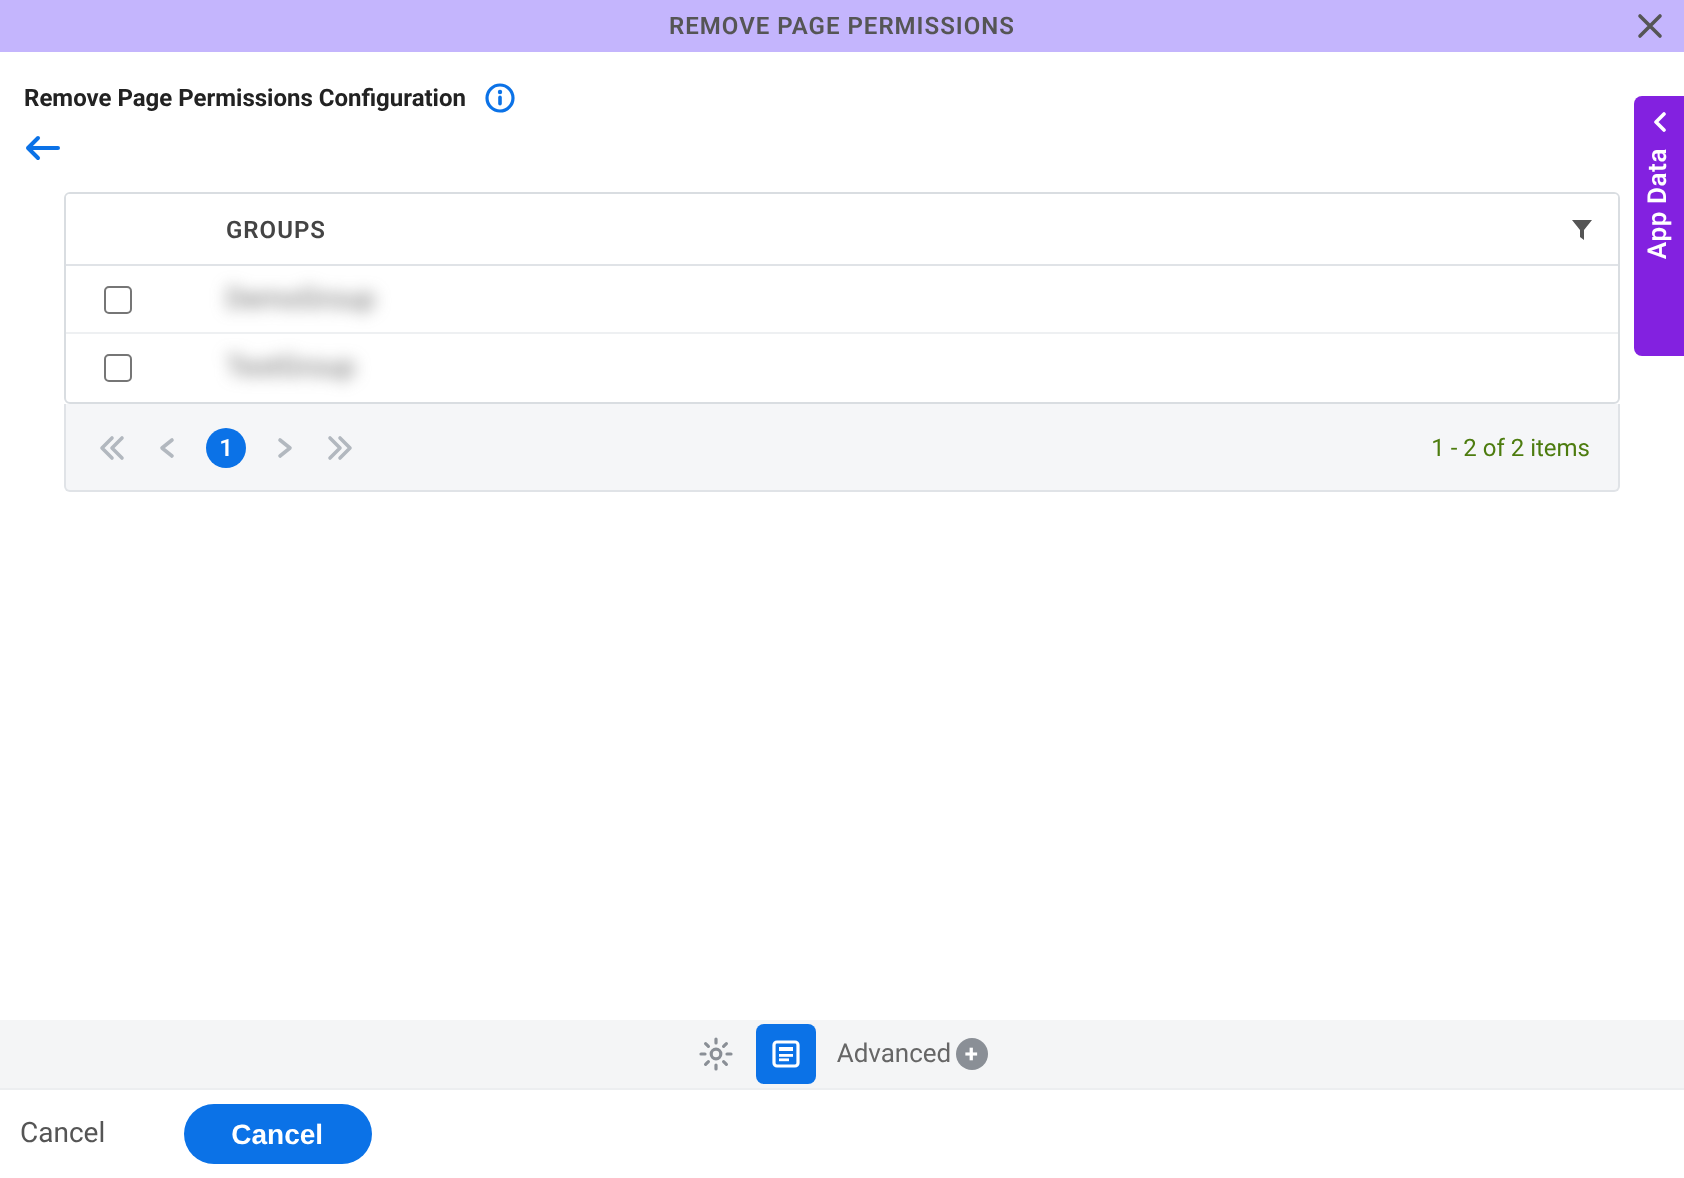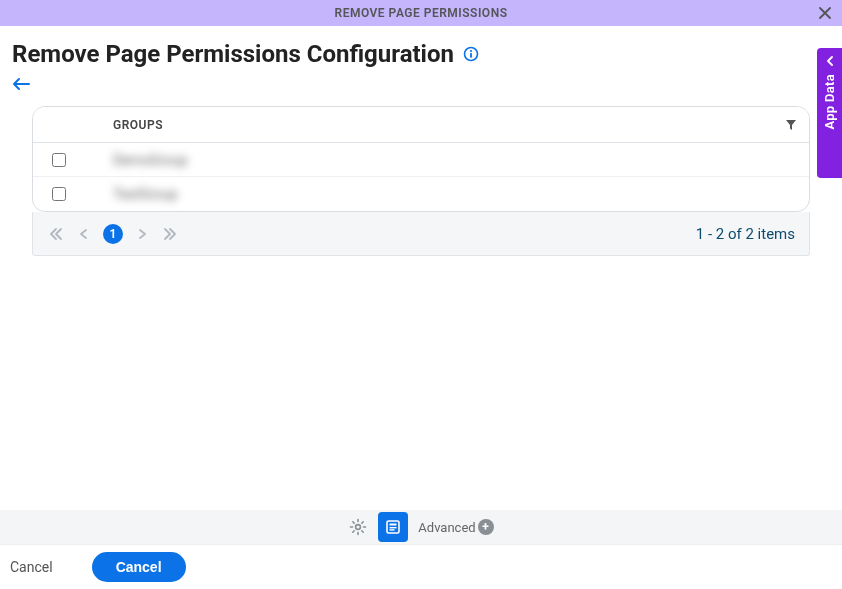--- a/index.html
+++ b/index.html
@@ -5,46 +5,46 @@
   * { box-sizing: border-box; margin: 0; padding: 0; }
   body { font-family: -apple-system, BlinkMacSystemFont, "Segoe UI", Roboto, Arial, sans-serif; font-size: 13px; color: #333; background: #fff; width: 842px; height: 589px; overflow: hidden; position: relative; }
 
   
   .modal-header { height: 26px; background: #c4b5fd; display: flex; align-items: center; justify-content: center; position: relative; }
   .modal-title { font-size: 12px; font-weight: 600; color: #555; letter-spacing: 0.5px; }
   .close-btn { position: absolute; right: 8px; top: 4px; width: 18px; height: 18px; color: #555; cursor: pointer; display: flex; align-items: center; justify-content: center; }
 
   
   .page-title-row { padding: 14px 12px 6px 12px; display: flex; align-items: center; gap: 8px; }
-  .page-title { font-size: 24px; font-weight: 700; color: #222; }
+  .page-title { font-size: 12px; font-weight: 700; color: #222; }
   .info-icon-wrap { width: 18px; height: 18px; display: flex; align-items: center; justify-content: center; }
 
   
   .back-row { padding: 2px 12px 10px 12px; }
   .back-arrow { width: 18px; height: 16px; color: #0b72e7; cursor: pointer; display: flex; align-items: center; }
 
   
-  .table-wrap { margin: 4px 32px 0 32px; border: 1px solid #d9dde1; border-radius: 13px; overflow: hidden; background: #fff; }
+  .table-wrap { margin: 4px 32px 0 32px; border: 1px solid #d9dde1; border-radius: 3px; overflow: hidden; background: #fff; }
   .thead { display: flex; align-items: center; height: 36px; border-bottom: 1px solid #e0e3e7; background: #fff; }
   .th-checkbox { width: 52px; }
   .th-groups { flex: 1; text-align: left; padding-left: 28px; font-size: 12px; font-weight: 600; color: #444; letter-spacing: 0.5px; }
   .th-filter { width: 36px; display: flex; align-items: center; justify-content: center; color: #555; cursor: pointer; }
   .tbody-row { display: flex; align-items: center; height: 34px; border-bottom: 1px solid #eef0f2; }
   .tbody-row:last-child { border-bottom: none; }
   .cell-checkbox { width: 52px; display: flex; align-items: center; justify-content: center; }
   .cell-checkbox input { width: 14px; height: 14px; cursor: pointer; }
   .cell-name { flex: 1; padding-left: 28px; color: #555; filter: blur(4px); font-size: 14px; }
   .cell-name span { color: #666; }
 
   
   .pagination-bar { margin: 0 32px; border: 1px solid #e0e3e7; border-top: none; background: #f5f6f8; height: 44px; display: flex; align-items: center; padding: 0 14px; justify-content: space-between; border-radius: 0 0 3px 3px; }
   .pager-left { display: flex; align-items: center; gap: 10px; }
   .pager-btn { width: 18px; height: 18px; display: flex; align-items: center; justify-content: center; color: #b2b8bf; cursor: pointer; }
   .pager-page-current { width: 20px; height: 20px; border-radius: 50%; background: #0b72e7; color: #fff; font-size: 12px; display: flex; align-items: center; justify-content: center; font-weight: 600; }
-  .pager-summary { font-size: 15px; color: #0c4a6e; text-align: center; }
+  .pager-summary { font-size: 12px; color: #4d7c0f; text-align: center; }
 
   
   .side-tab { position: absolute; right: 0; top: 48px; width: 25px; height: 130px; background: #8321e0; color: #fff; border-radius: 4px 0 0 4px; display: flex; flex-direction: column; align-items: center; padding-top: 8px; cursor: pointer; }
   .side-tab-label { writing-mode: vertical-rl; transform: rotate(180deg); font-size: 13px; font-weight: 600; margin-top: 8px; letter-spacing: 0.3px; }
 
   
   .bottom-toolbar { position: absolute; left: 0; right: 0; top: 510px; height: 34px; background: #f4f5f6; display: flex; align-items: center; justify-content: center; gap: 10px; }
   .toolbar-icon { width: 20px; height: 20px; display: flex; align-items: center; justify-content: center; color: #8a8f96; cursor: pointer; }
   .toolbar-icon.active { background: #0b72e7; color: #fff; border-radius: 4px; width: 30px; height: 30px; }
   .advanced-wrap { display: flex; align-items: center; gap: 2px; color: #666; font-size: 13px; cursor: pointer; }

